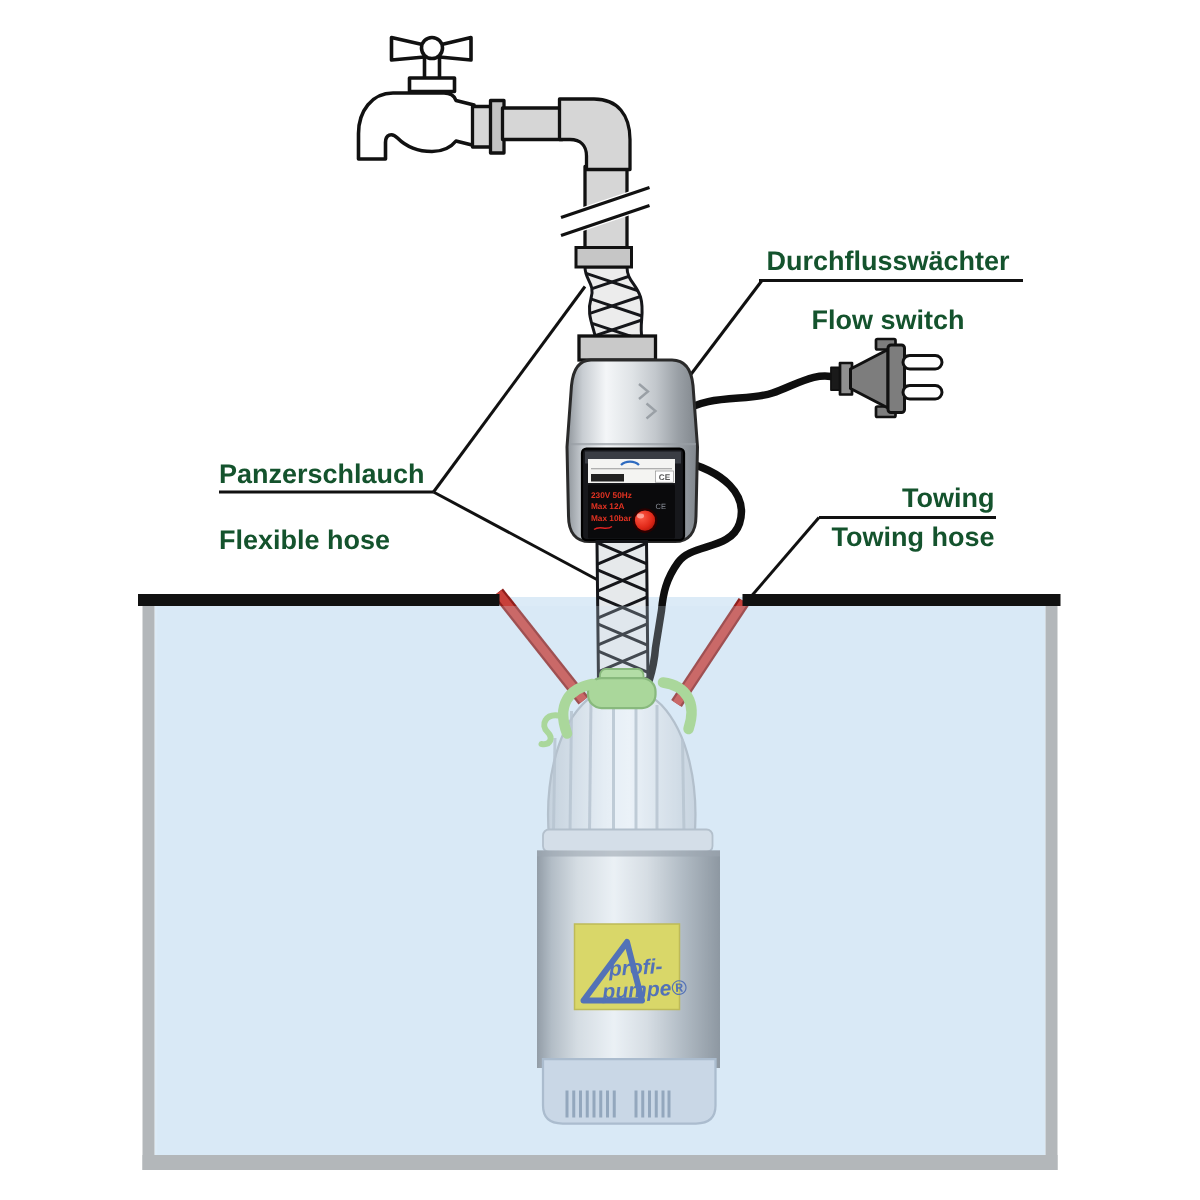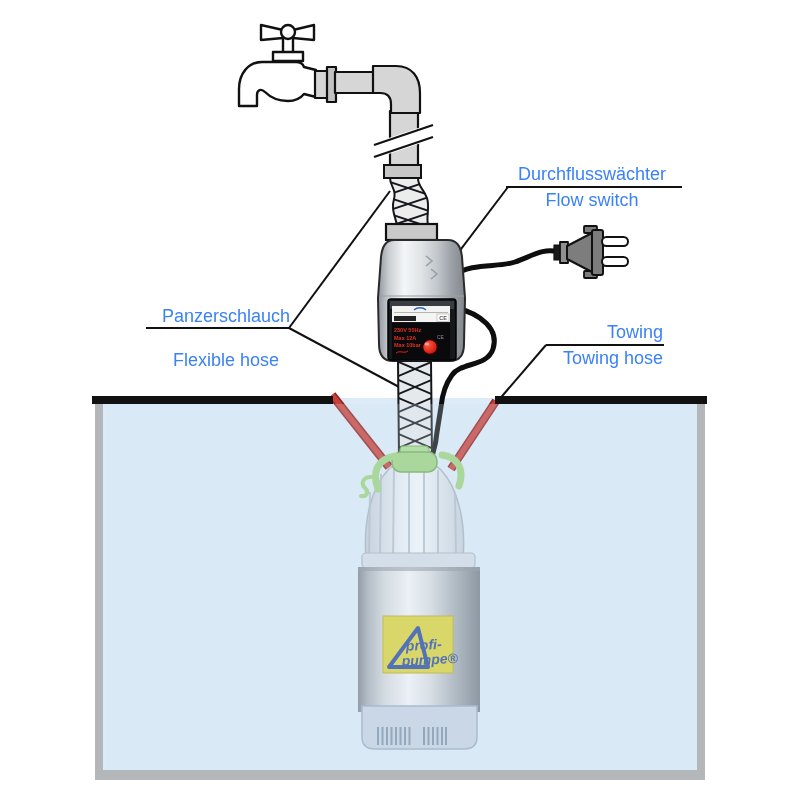--- a/index.html
+++ b/index.html
@@ -1,23 +1,23 @@
 <!DOCTYPE html>
 <html><head>
 <meta charset="utf-8">
 <style>
   html,body{margin:0;padding:0;background:#ffffff;}
   #stage{position:relative;width:800px;height:800px;background:#ffffff;overflow:hidden;
          font-family:"Liberation Sans",sans-serif;}
   #stage svg{position:absolute;left:0;top:0;}
-  .lbl{position:absolute;font-weight:normal;color:#3b82f6;line-height:1.12;font-size:18px;}
+  .lbl{position:absolute;font-weight:bold;color:#14532d;line-height:1.12;font-size:18px;}
   .lbl span{display:block;}
   #lbl-flow{left:500px;top:164px;width:184px;text-align:center;}
-  #lbl-flow .en{margin-top:6px;}
-  #lbl-hose{left:146px;top:306px;width:160px;text-align:center;}
+  #lbl-flow .en{margin-top:19px;}
+  #lbl-hose{left:146px;top:306px;width:160px;text-align:left;}
   #lbl-hose .en{margin-top:24px;}
   #lbl-rope{left:520px;top:322px;width:143px;text-align:right;}
   #lbl-rope .en{margin-top:6px;}
 </style>
 </head>
 <body>
 
 <div id="stage">
 
 <svg width="800" height="800" viewBox="0 0 800 800">

